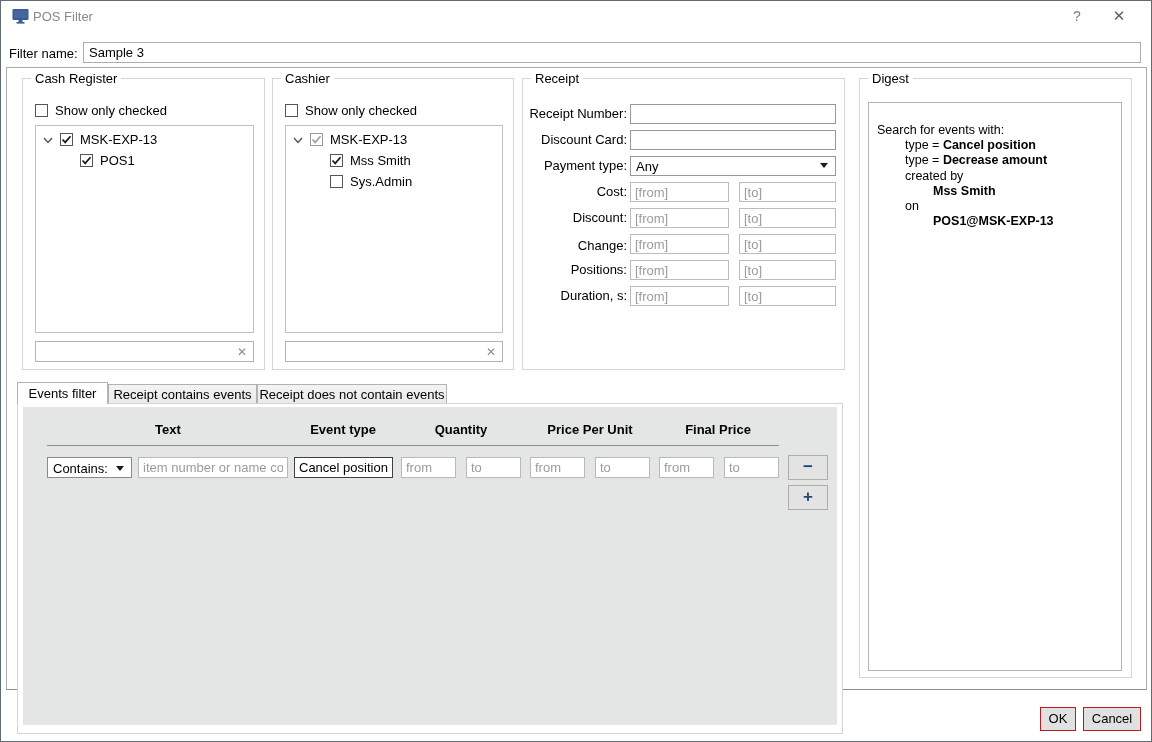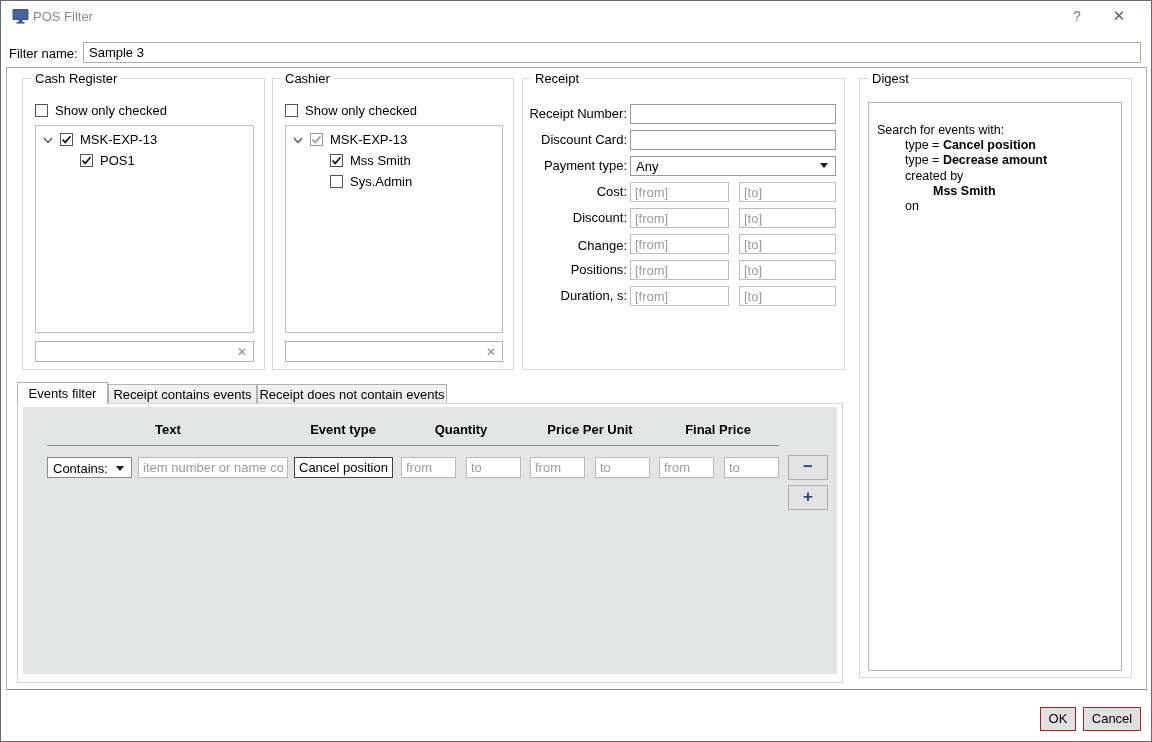--- a/index.html
+++ b/index.html
@@ -55,21 +55,21 @@
 
   
   .digest-box { position:absolute; border:1px solid #b4b4b4; background:#fff; padding:20px 8px; font-size:12.5px; line-height:15.2px; }
   .dl { white-space:nowrap; }
   .dl.ind1 { padding-left:28px; }
   .dl.ind2 { padding-left:56px; }
 
   
   .tab { position:absolute; border:1px solid #b2b2b2; background:linear-gradient(#f3f3f3,#eaeaea); text-align:center; font-size:13px; }
   .tab.active { background:#fff; border-bottom:none; z-index:3; }
-  .pane { position:absolute; left:16px; top:402px; width:826px; height:280px; background:#fff; border:1px solid #d4d4d4; z-index:1; }
+  .pane { position:absolute; left:16px; top:402px; width:826px; height:331px; background:#fff; border:1px solid #d4d4d4; z-index:1; }
   .pane-inner { position:absolute; left:5px; top:3px; right:5px; bottom:8px; background:#e4e6e6; }
 
   
   .col-h { position:absolute; top:15px; height:16px; font-weight:bold; text-align:center; }
   .hdr-line { position:absolute; left:24px; top:38px; width:732px; height:1px; background:#8c8c8c; }
   .ef-input { position:absolute; top:50px; height:21px; border:1px solid #b9b9b9; background:#fff; font:inherit; padding:0 4px; outline:none; }
   .ef-input::placeholder { color:#9b9b9b; opacity:1; }
   .ef-event { border:1px solid #3f3f3f; }
   .sq-btn { position:absolute; left:765px; width:40px; height:25px; background:#e3e3e3; border:1px solid #adadad; color:#26477d; font-weight:bold; font-size:17px; line-height:22px; text-align:center; }
 
@@ -208,20 +208,21 @@
 
   <div class="group" style="left:858px; top:77px; width:273px; height:600px;">
     <span class="group-title">Digest</span>
     <div class="digest-box" style="left:8px; top:23px; width:254px; height:569px;">
       <div class="dl"><span>Search for events with:</span><b></b></div>
       <div class="dl ind1"><span>type = </span><b>Cancel position</b></div>
       <div class="dl ind1"><span>type = </span><b>Decrease amount</b></div>
       <div class="dl ind1"><span>created by</span><b></b></div>
       <div class="dl ind2"><span></span><b>Mss Smith</b></div>
       <div class="dl ind1"><span>on</span><b></b></div>
+      <div class="dl ind2"><span></span><b>POS1@MSK-EXP-13</b></div>
     </div>
   </div>
 
   <div class="tab active" style="left:16px; top:381px; width:91px; height:22px; line-height:21px;">Events filter</div>
   <div class="tab" style="left:107px; top:383px; width:149px; height:20px; line-height:19px;">Receipt contains events</div>
   <div class="tab" style="left:256px; top:383px; width:190px; height:20px; line-height:19px;">Receipt does not contain events</div>
 
   <div class="pane">
     <div class="pane-inner">
       <div class="col-h" style="left:45px; width:200px;">Text</div>

